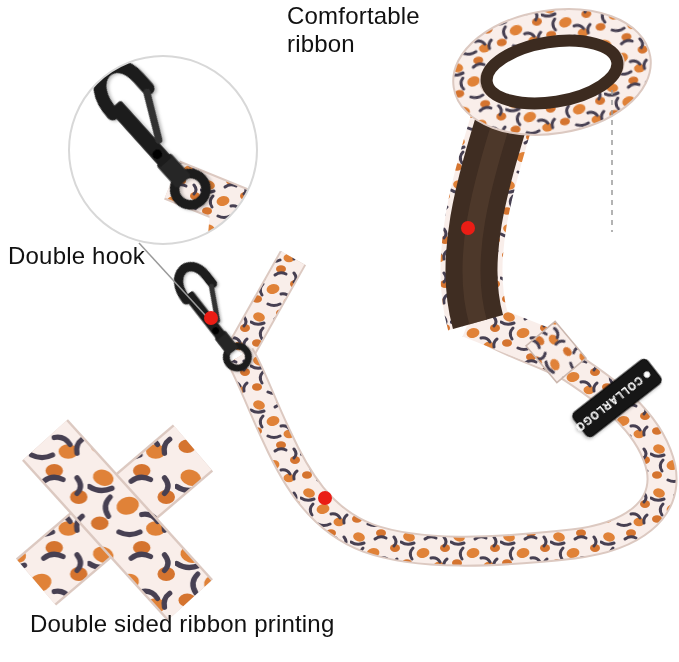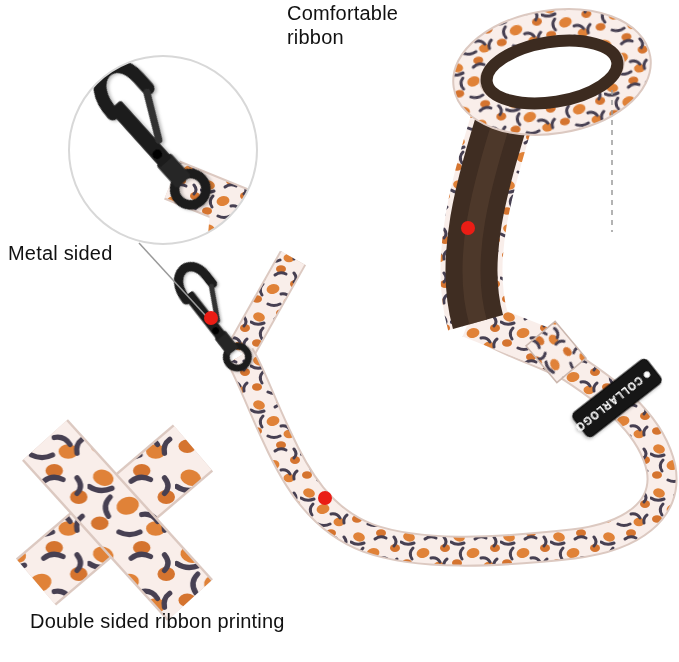--- a/index.html
+++ b/index.html
@@ -1,21 +1,21 @@
 <!DOCTYPE html>
 <html><head>
 <meta charset="utf-8">
 <style>
   html,body{margin:0;padding:0;background:#fff;}
   .stage{
     position:relative;width:679px;height:662px;background:#ffffff;overflow:hidden;
     font-family:"Liberation Sans", sans-serif;
   }
   .scene{position:absolute;left:0;top:0;}
-  .ann{position:absolute;color:#111;font-size:20px;line-height:1.18;letter-spacing:0.2px;}
+  .ann{position:absolute;color:#111;font-size:24px;line-height:1.18;letter-spacing:0.2px;}
   .ann span{display:block;}
   .ann-handle{left:287px;top:2px;}
   .ann-hook{left:8px;top:242px;}
   .ann-ribbon{left:30px;top:610px;}
 </style>
 </head>
 <body>
 
 <div class="stage">
 
@@ -133,20 +133,20 @@
     <circle cx="211" cy="318" r="7" fill="#ea1d15"></circle>
     <circle cx="325" cy="498" r="7" fill="#ea1d15"></circle>
   </svg>
 
   <div class="ann ann-handle">
     <span>Comfortable</span>
     <span>ribbon</span>
   </div>
 
   <div class="ann ann-hook">
-    <span>Metal sided</span>
+    <span>Double hook</span>
   </div>
 
   <div class="ann ann-ribbon">
     <span>Double sided ribbon printing</span>
   </div>
 
 </div>
 
 </body></html>

